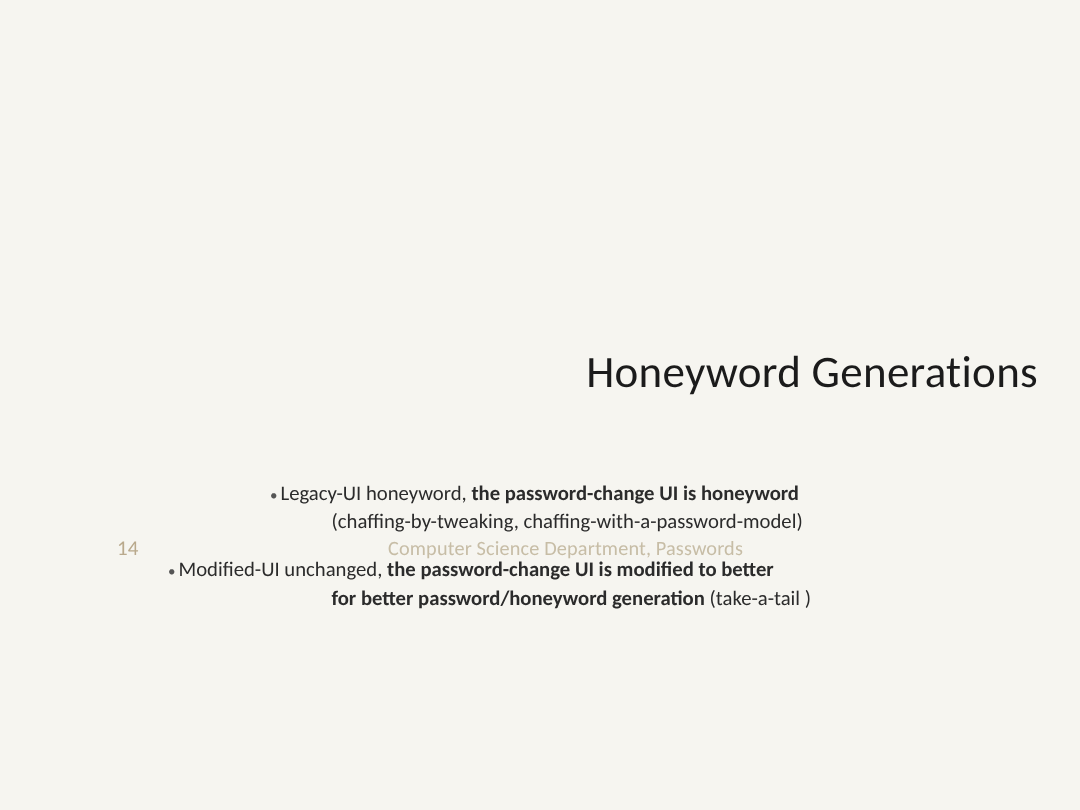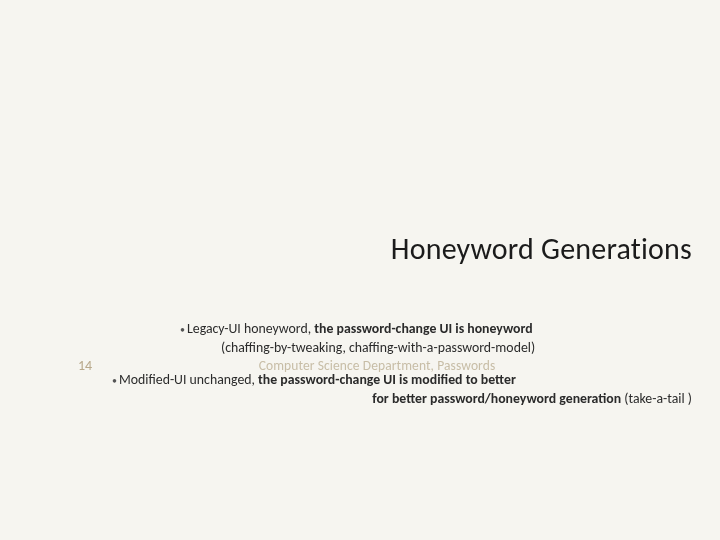--- a/index.html
+++ b/index.html
@@ -49,21 +49,21 @@
   .b1a {
     text-align: left;
     margin-left: 221px;
     margin-bottom: 14px;
   }
   .b2 {
     text-align: left;
     margin-left: 112px;
   }
   .b2a {
-    text-align: right;
+    text-align: left;
     margin-left: 221px;
   }
   .bullet-dot {
     font-size: 10px;
     vertical-align: middle;
     color: #555;
     margin-right: 2px;
   }
   .pagenum {
     position: absolute;

